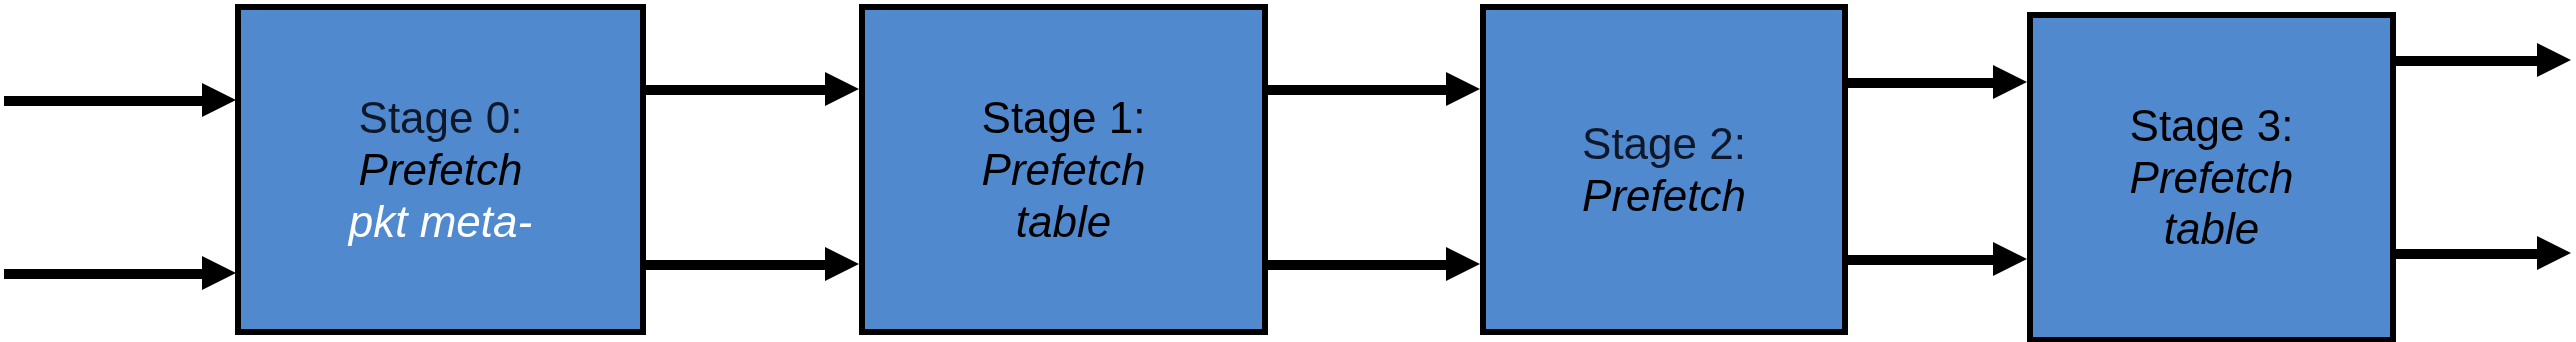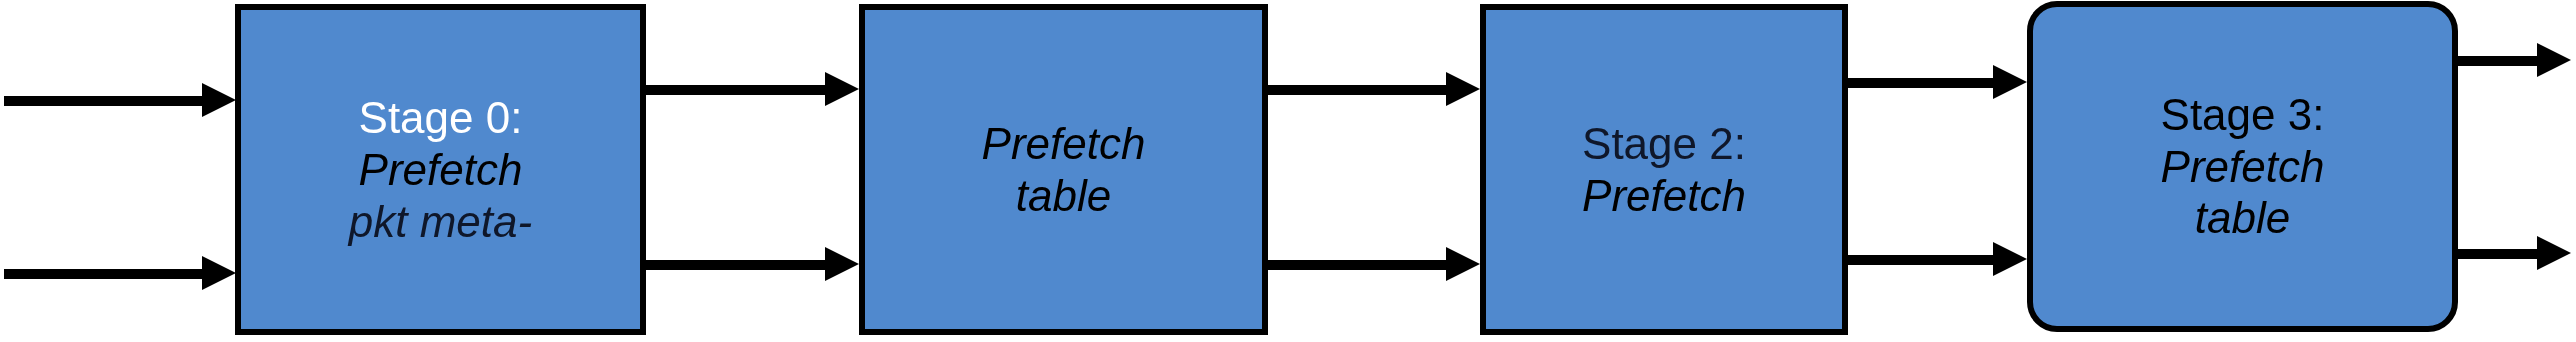--- a/index.html
+++ b/index.html
@@ -104,31 +104,32 @@
     </div>
     <div class="arrow" style="left: 2393px; top: 61px; width: 178px;">
       <div class="shaft" style="width: 147px; background: rgb(0, 0, 0);"></div>
       <div class="head" style="left: 144px; border-left-color: rgb(0, 0, 0);"></div>
     </div>
     <div class="arrow" style="left: 2393px; top: 254px; width: 178px;">
       <div class="shaft" style="width: 147px; background: rgb(0, 0, 0);"></div>
       <div class="head" style="left: 144px; border-left-color: rgb(0, 0, 0);"></div>
     </div>
     <div class="stage-box" style="left: 235px; top: 4.2px; width: 411px; height: 331px; background: rgb(80, 137, 206); border-color: rgb(0, 0, 0);">
-      <div class="stage-title" style="color: #ffffff;">Stage 0:</div>
+      <div class="stage-title" style="color: #0f172a;">Stage 0:</div>
       <div class="stage-desc" style="color: rgb(0, 0, 0);">Prefetch</div>
-      <div class="stage-desc" style="color: #0f172a;">pkt meta-</div>
+      <div class="stage-desc" style="color: #ffffff;">pkt meta-</div>
     </div>
     <div class="stage-box" style="left: 859px; top: 4.2px; width: 409px; height: 331px; background: rgb(80, 137, 206); border-color: rgb(0, 0, 0);">
+      <div class="stage-title" style="color: rgb(0, 0, 0);">Stage 1:</div>
       <div class="stage-desc" style="color: rgb(0, 0, 0);">Prefetch</div>
       <div class="stage-desc" style="color: rgb(0, 0, 0);">table</div>
     </div>
     <div class="stage-box" style="left: 1480px; top: 4.2px; width: 368px; height: 331px; background: rgb(80, 137, 206); border-color: rgb(0, 0, 0);">
       <div class="stage-title" style="color: #0f172a;">Stage 2:</div>
       <div class="stage-desc" style="color: rgb(0, 0, 0);">Prefetch</div>
     </div>
-    <div class="stage-box" style="left: 2027px; top: 1px; width: 431px; height: 331px; background: rgb(80, 137, 206); border-color: rgb(0, 0, 0); border-radius: 30px;">
+    <div class="stage-box" style="left: 2027px; top: 12px; width: 369px; height: 331px; background: rgb(80, 137, 206); border-color: rgb(0, 0, 0);">
       <div class="stage-title" style="color: rgb(0, 0, 0);">Stage 3:</div>
       <div class="stage-desc" style="color: rgb(0, 0, 0);">Prefetch</div>
       <div class="stage-desc" style="color: rgb(0, 0, 0);">table</div>
     </div>
   </div>
 
 
 </body></html>

